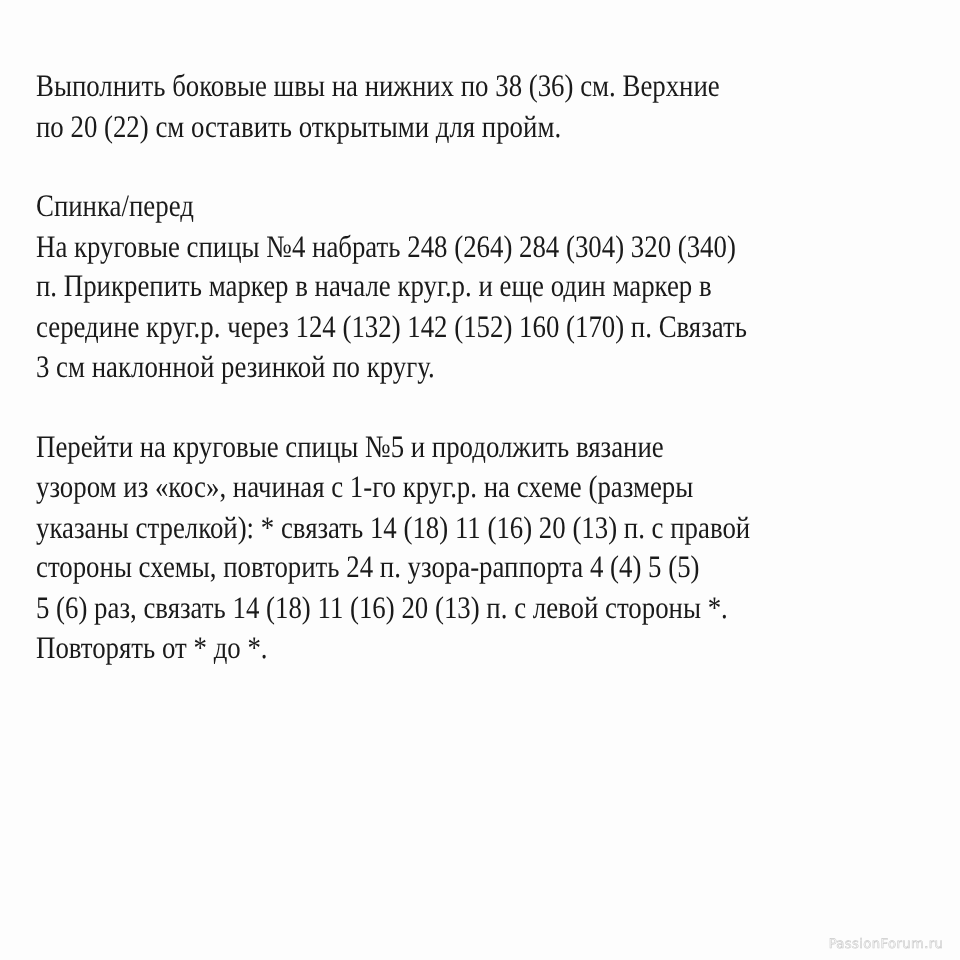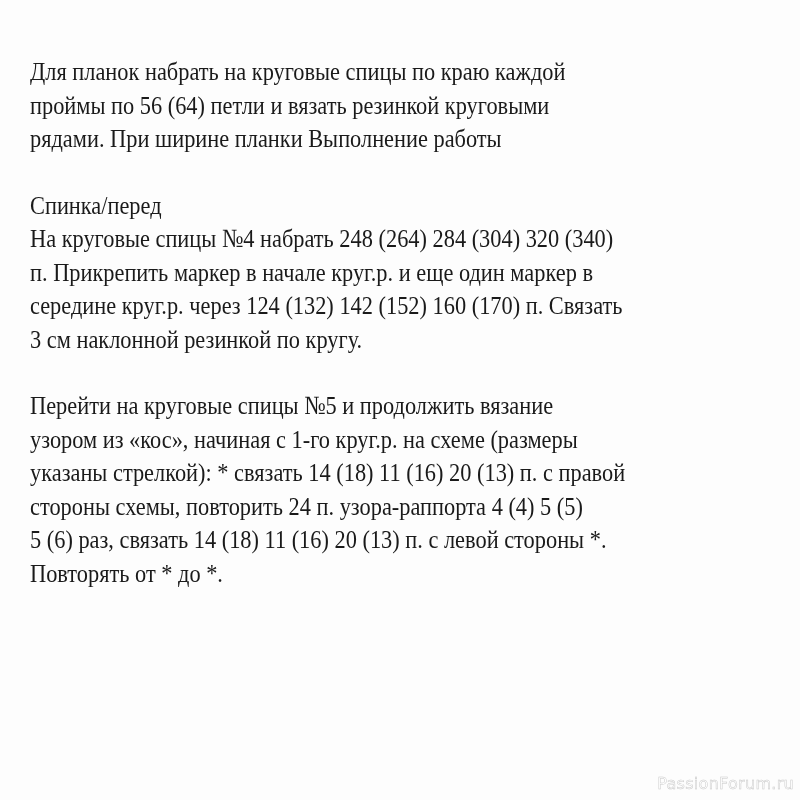--- a/index.html
+++ b/index.html
@@ -29,40 +29,39 @@
     .line {
       display: block;
       height: 33.5px;
       line-height: 33.5px;
       white-space: nowrap;
       transform: scaleX(0.86);
       transform-origin: left center;
     }
     .watermark {
       position: absolute;
-      right: 6px;
+      right: 14px;
       bottom: 7px;
       font-family: "DejaVu Sans", sans-serif;
-      font-size: 16px;
+      font-size: 11px;
       color: #ffffff;
       -webkit-text-stroke: 0.5px #c9c9c9;
       letter-spacing: 0.3px;
     }
   </style>
 </head>
 <body>
 
 <div class="page">
 
+  <div class="para">
+    <span class="line">Выполнить боковые швы на нижних по 38 (36) см. Верхние</span>
+    <span class="line">по 20 (22) см оставить открытыми для пройм.</span>
+  </div>
 
-  <div class="para">
-    <span class="line">Для планок набрать на круговые спицы по краю каждой</span>
-    <span class="line">проймы по 56 (64) петли и вязать резинкой круговыми</span>
-    <span class="line">рядами. При ширине планки Выполнение работы</span>
-  </div>
 
   <div class="para">
     <span class="line">Спинка/перед</span>
     <span class="line">На круговые спицы №4 набрать 248 (264) 284 (304) 320 (340)</span>
     <span class="line">п. Прикрепить маркер в начале круг.р. и еще один маркер в</span>
     <span class="line">середине круг.р. через 124 (132) 142 (152) 160 (170) п. Связать</span>
     <span class="line">3 см наклонной резинкой по кругу.</span>
   </div>
 
   <div class="para">

